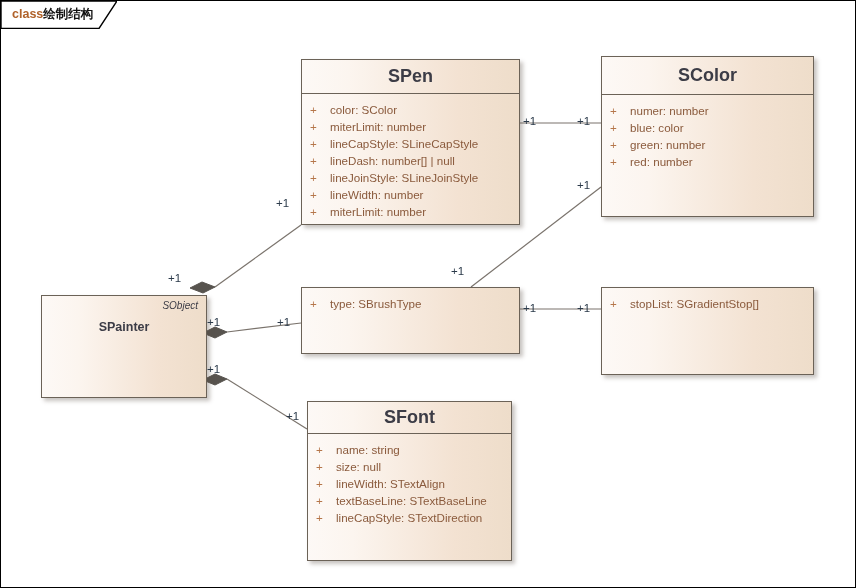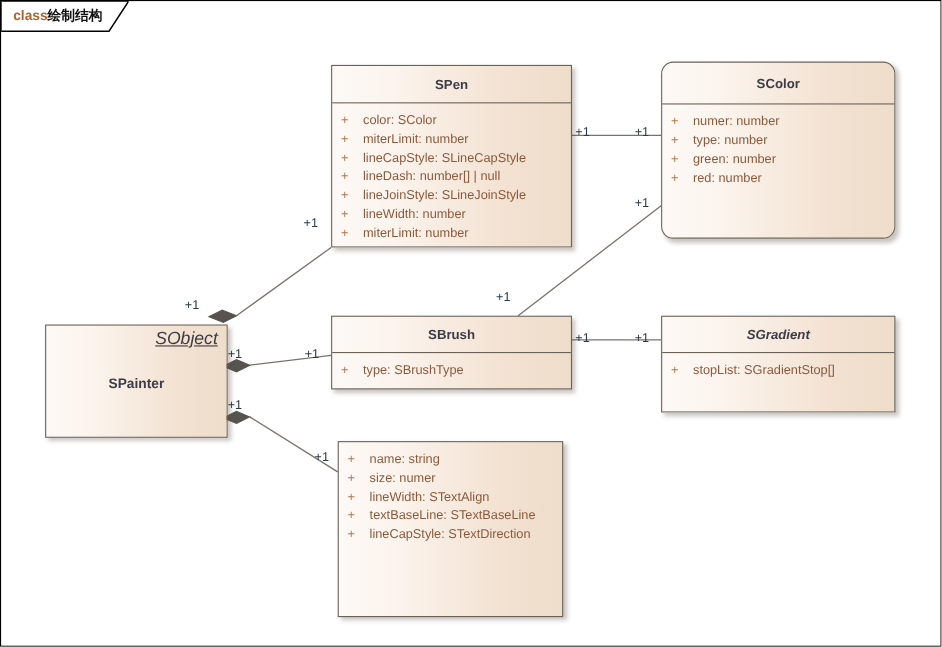--- a/index.html
+++ b/index.html
@@ -12,33 +12,33 @@
   #frame-tab .tab-shape{position:absolute;left:0;top:0;width:116px;height:28px;}
   #frame-tab .tab-label{position:absolute;left:11px;top:5px;font-size:12.5px;
                         font-weight:bold;white-space:nowrap;letter-spacing:0px;}
   .tab-kw{color:#b0622a;}
   .tab-name{color:#111111;}
 
   
   .cls{position:absolute;box-sizing:border-box;border:1px solid #6b6257;
        background:linear-gradient(to right,#fdf9f6 0%,#fcf5ef 22%,#f3e2d2 72%,#eeddca 100%);
        box-shadow:3px 3px 4px rgba(90,80,70,.34);}
-  .cls-title{position:relative;text-align:center;font-size:12px;font-weight:bold;
+  .cls-title{position:relative;text-align:center;font-size:18px;font-weight:bold;
              color:#3c3c46;border-bottom:1px solid #6b6257;box-sizing:border-box;
              display:flex;align-items:center;justify-content:center;}
   .cls-title.abstract{font-style:italic;}
   .cls-body{position:relative;padding:7px 0 0 0;}
   .attr{position:relative;height:17px;line-height:17px;font-size:11.6px;
         color:#8a5a3c;white-space:nowrap;padding-left:28px;}
   .attr .vis{position:absolute;left:8px;top:0;color:#b5764a;font-size:11.6px;}
 
   
-  .painter-stereo{position:absolute;right:8px;top:4px;font-size:16px;
-                  font-style:italic;color:#3c3c46;text-decoration:underline;}
-  .painter-name{position:absolute;left:0;right:0;top:46px;text-align:center;
+  .painter-stereo{position:absolute;right:8px;top:4px;font-size:10px;
+                  font-style:italic;color:#3c3c46;}
+  .painter-name{position:absolute;left:0;right:0;top:24px;text-align:center;
                 font-size:12.5px;font-weight:bold;color:#3c3c46;}
 
   
   #wires{position:absolute;left:0;top:0;width:856px;height:588px;pointer-events:none;}
   .mult{position:absolute;font-size:11.5px;color:#2b3a4a;white-space:nowrap;}
 </style>
 </head>
 <body>
 
 <div id="canvas">
@@ -109,76 +109,75 @@
         <span class="vis">+</span>
         <span>lineWidth: number</span>
       </div>
       <div class="attr">
         <span class="vis">+</span>
         <span>miterLimit: number</span>
       </div>
     </div>
   </div>
 
-  <div class="cls" id="box-scolor" style="left:600px;top:55px;width:213px;height:161px;border-radius:11px;">
+  <div class="cls" id="box-scolor" style="left:600px;top:55px;width:213px;height:161px;">
     <div class="cls-title" style="height:38px;">SColor</div>
     <div class="cls-body">
       <div class="attr">
         <span class="vis">+</span>
         <span>numer: number</span>
       </div>
       <div class="attr">
         <span class="vis">+</span>
-        <span>type: number</span>
+        <span>blue: color</span>
       </div>
       <div class="attr">
         <span class="vis">+</span>
         <span>green: number</span>
       </div>
       <div class="attr">
         <span class="vis">+</span>
         <span>red: number</span>
       </div>
     </div>
   </div>
 
   <div class="cls" id="box-spainter" style="left:40px;top:294px;width:166px;height:103px;">
     <div class="painter-stereo">SObject</div>
     <div class="painter-name">SPainter</div>
   </div>
 
   <div class="cls" id="box-sbrush" style="left:300px;top:286px;width:219px;height:67px;">
-    <div class="cls-title" style="height:33px;">SBrush</div>
     <div class="cls-body">
       <div class="attr">
         <span class="vis">+</span>
         <span>type: SBrushType</span>
       </div>
     </div>
   </div>
 
   <div class="cls" id="box-sgradient" style="left:600px;top:286px;width:213px;height:88px;">
-    <div class="cls-title abstract" style="height:33px;">SGradient</div>
     <div class="cls-body">
       <div class="attr">
         <span class="vis">+</span>
         <span>stopList: SGradientStop[]</span>
       </div>
     </div>
   </div>
 
   <div class="cls" id="box-sfont" style="left:306px;top:400px;width:205px;height:160px;">
+    <div class="cls-title" style="height:32px;">SFont</div>
     <div class="cls-body">
       <div class="attr">
         <span class="vis">+</span>
         <span>name: string</span>
       </div>
       <div class="attr">
         <span class="vis">+</span>
-        <span>size: numer</span>
+        <span>size: null</span>
       </div>
       <div class="attr">
         <span class="vis">+</span>
         <span>lineWidth: STextAlign</span>
       </div>
       <div class="attr">
         <span class="vis">+</span>
         <span>textBaseLine: STextBaseLine</span>
       </div>
       <div class="attr">

